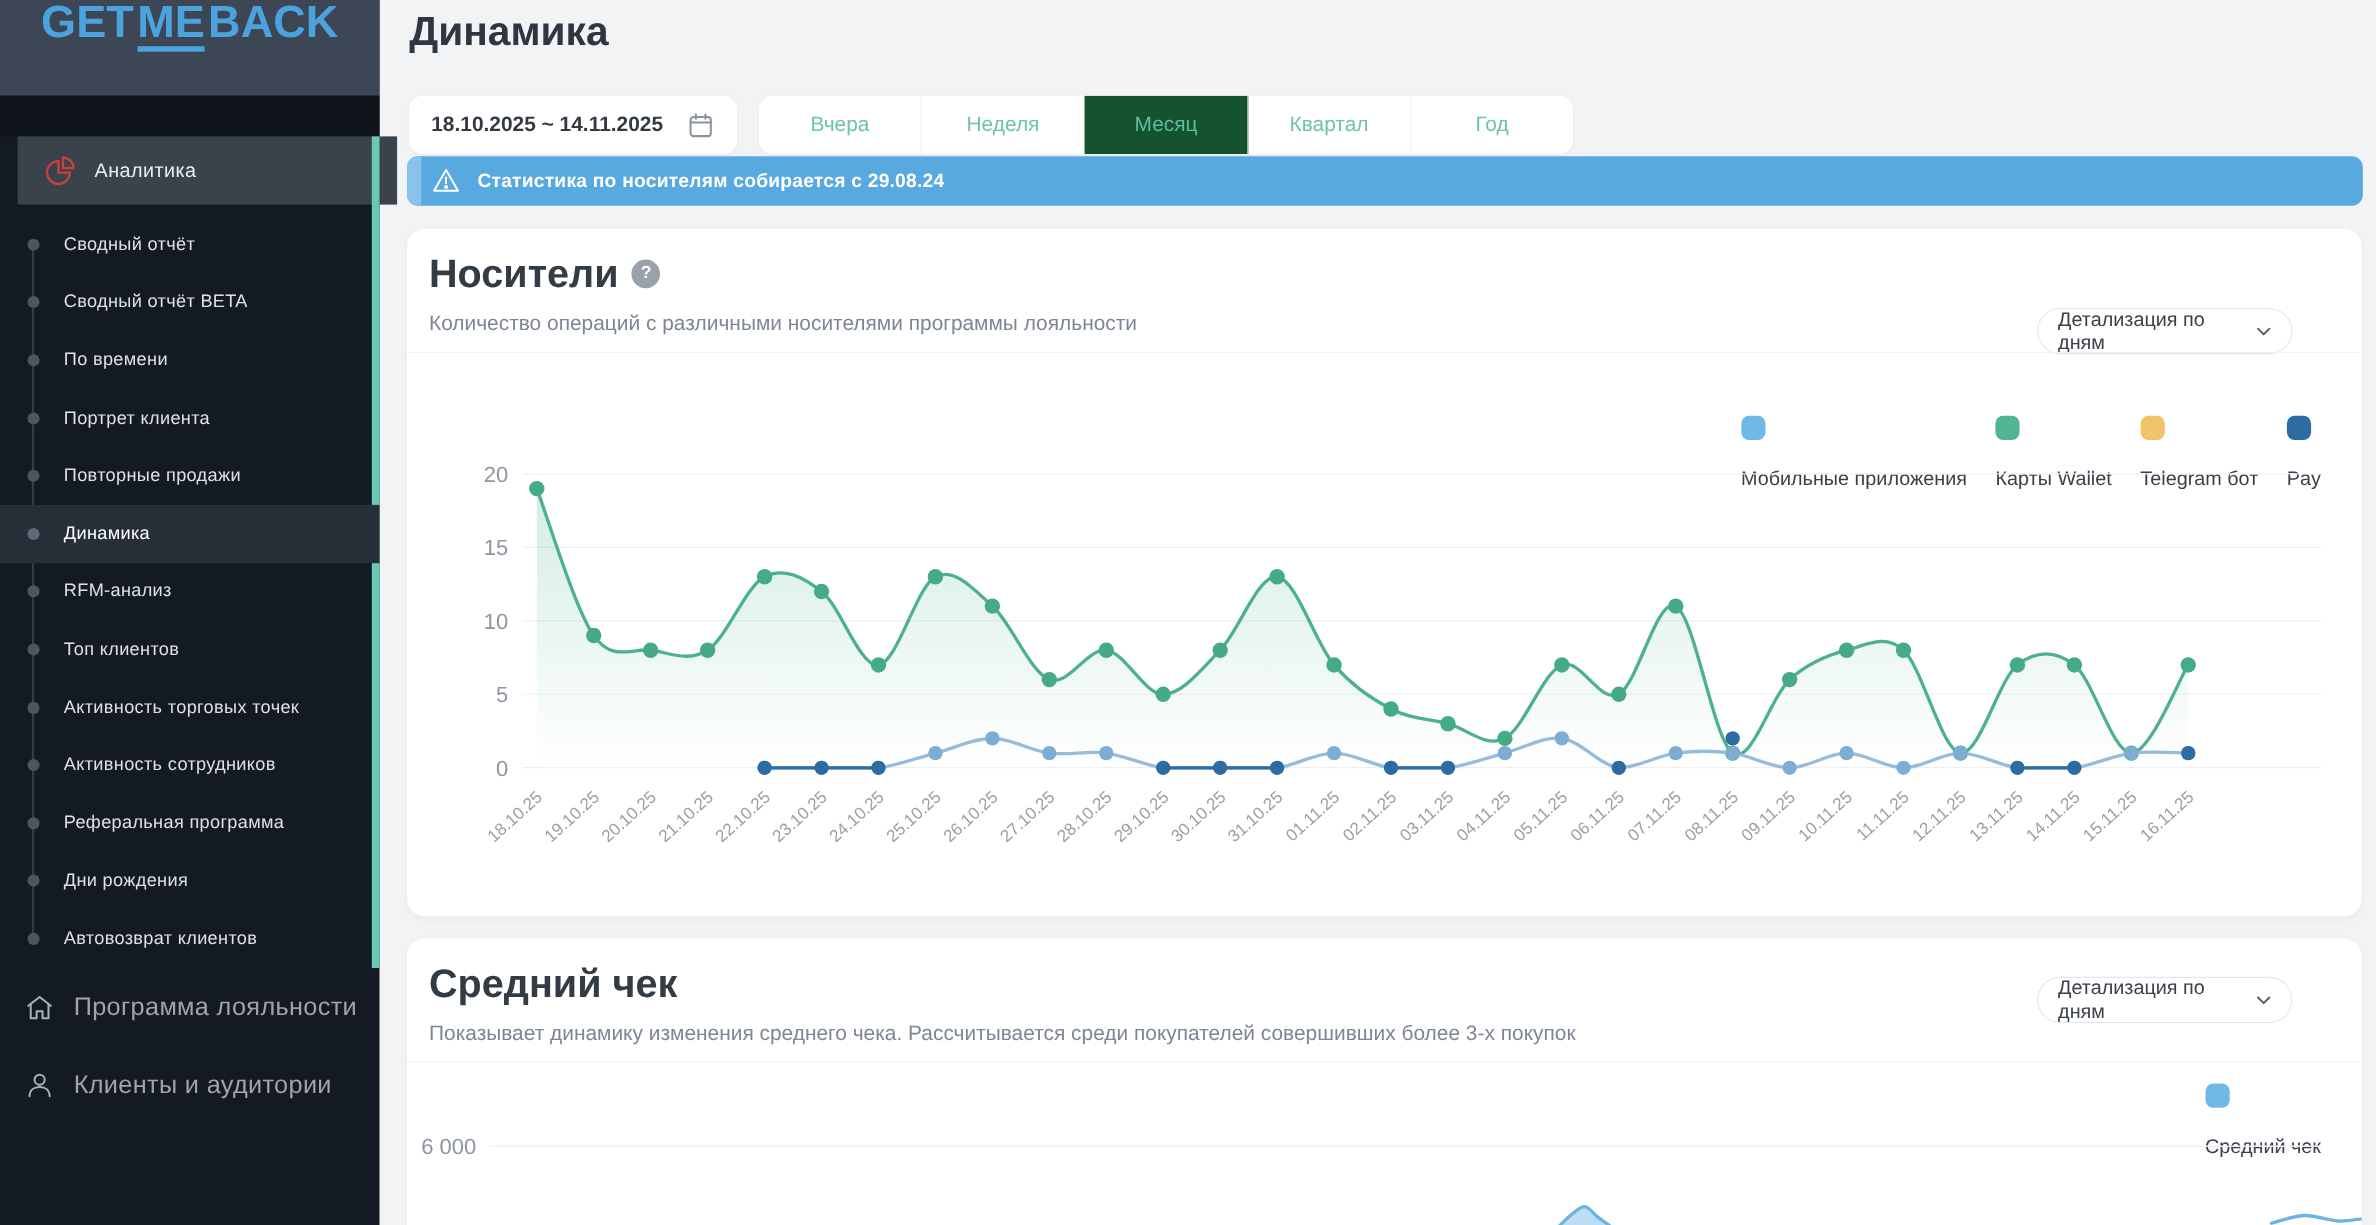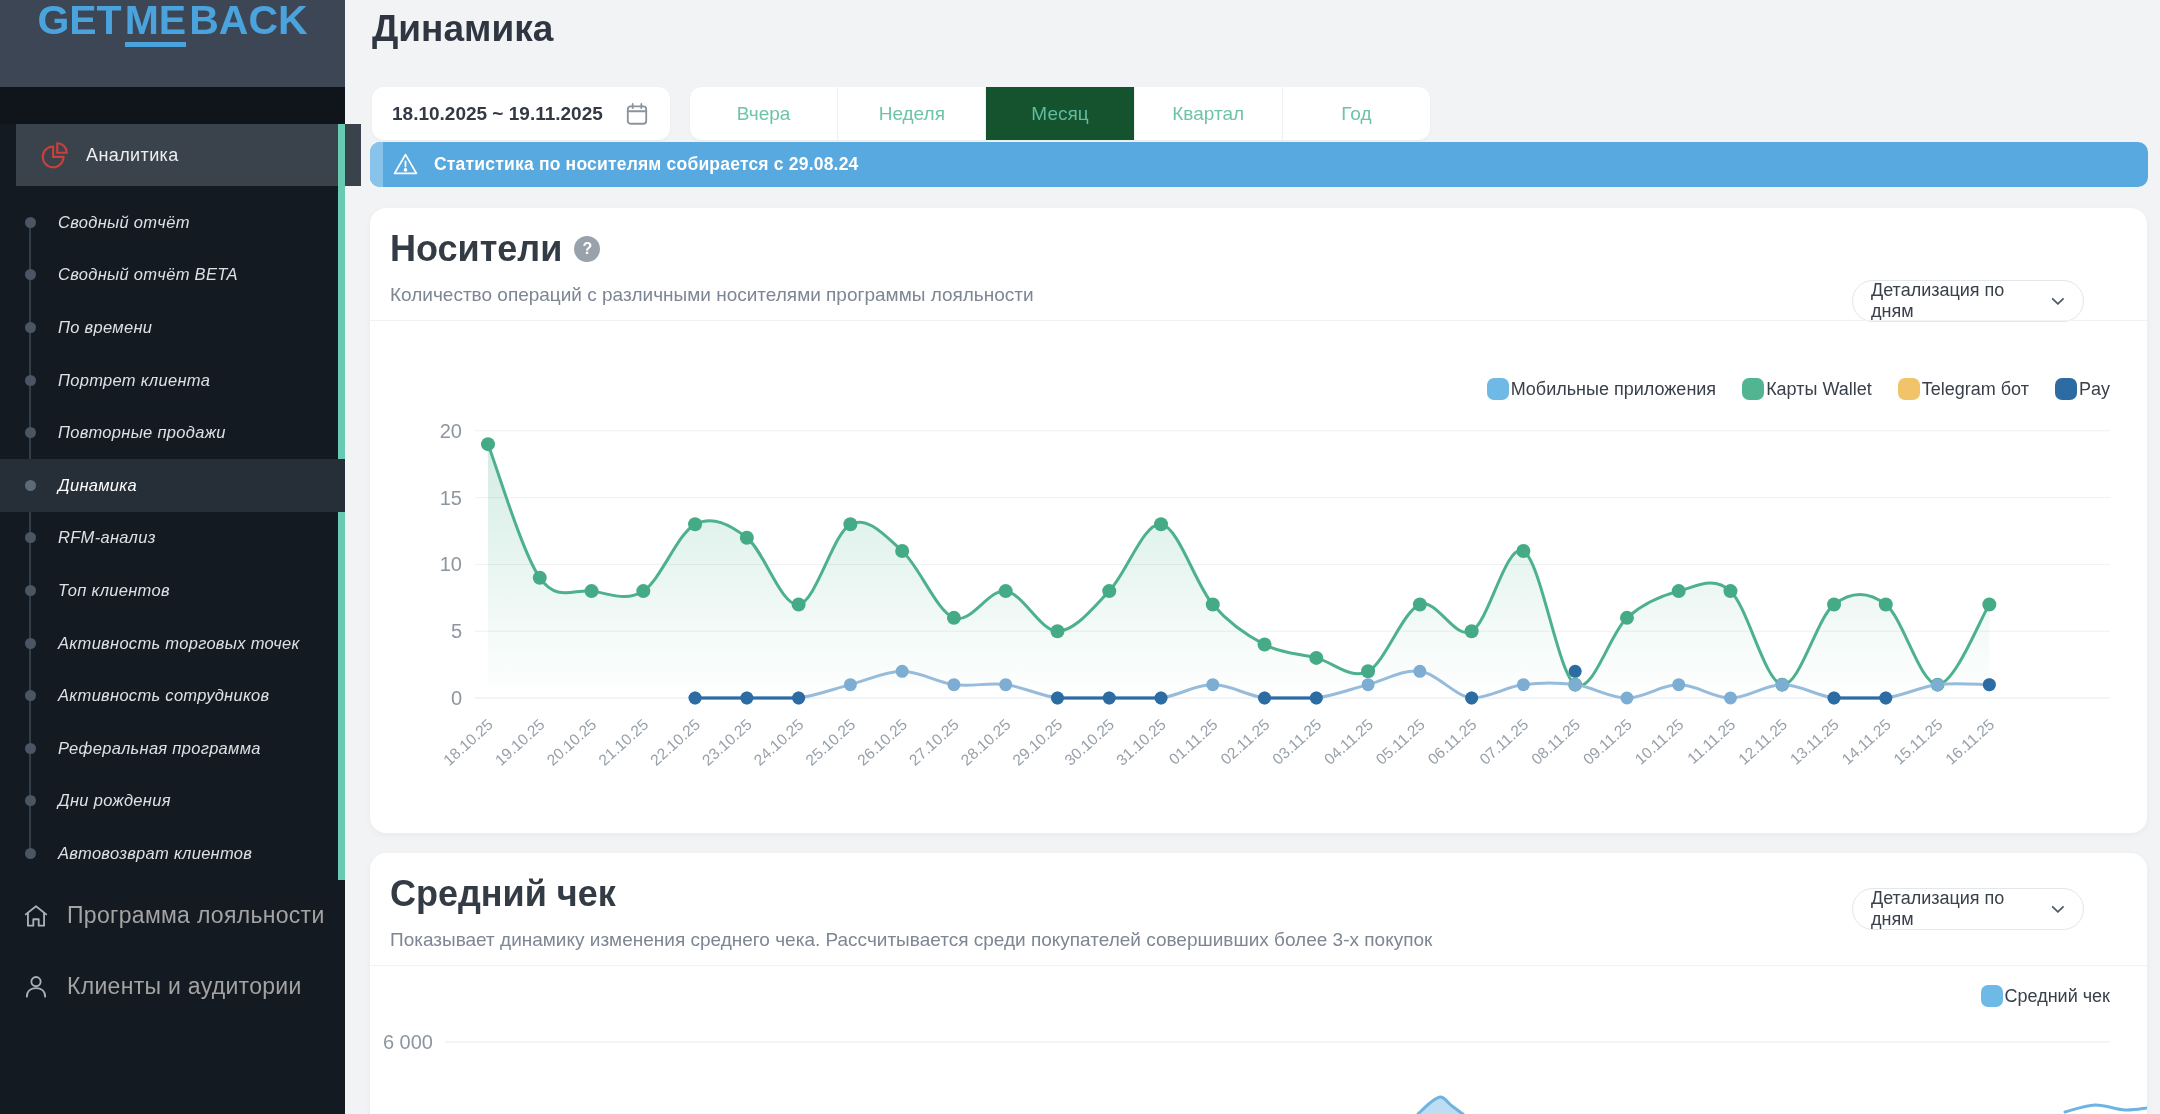--- a/index.html
+++ b/index.html
@@ -11,21 +11,21 @@
   .sidebar{position:absolute;left:0;top:0;width:345px;height:1114px;background:#141a21;}
   .logo-area{position:absolute;left:0;top:0;width:345px;height:87px;background:#3d4654;
              display:flex;align-items:flex-start;justify-content:center;cursor:pointer;}
   .logo-area span{font-size:41px;font-weight:800;color:#4ba3de;letter-spacing:0px;line-height:1;}
   .logo-me{border-bottom:5px solid #4ba3de;padding-bottom:1px;margin:0 3px;}
   .logo-gap{position:absolute;left:0;top:87px;width:345px;height:37px;background:#10151b;}
   .analytics-row{position:absolute;left:16px;top:124px;width:345px;height:62px;background:#3a424c;
                  display:flex;align-items:center;padding-left:24px;cursor:pointer;}
   .analytics-row .lbl{color:#eceef0;font-size:18px;margin-left:16px;letter-spacing:.4px;}
   .teal-bar{position:absolute;right:0;top:124px;width:7px;height:756px;background:#68cab2;}
-  .submenu{position:absolute;left:0;top:196px;width:345px;margin:0;padding:0;list-style:none;font-style:italic;}
+  .submenu{position:absolute;left:0;top:196px;width:345px;margin:0;padding:0;list-style:none;}
   .submenu li{position:relative;height:52.6px;display:flex;align-items:center;
               padding-left:58px;color:#dde1e5;font-size:16.5px;letter-spacing:.3px;cursor:pointer;}
   .submenu li.active{background:#262e37;color:#ffffff;}
   .submenu li .dot{position:absolute;left:25px;width:11px;height:11px;border-radius:50%;
                    background:#4a5663;}
   .submenu li.active .dot{background:#5d6b79;}
   .submenu-line{position:absolute;left:29px;top:222px;width:2px;height:633px;background:#343e49;}
   .main-items{position:absolute;left:0;top:880px;width:345px;}
   .main-item{height:71px;display:flex;align-items:center;padding-left:22px;cursor:pointer;}
   .main-item .mi-icon{width:28px;height:28px;flex:0 0 28px;}
@@ -64,21 +64,21 @@
   .card .divider{position:absolute;left:0;right:0;top:112px;border-top:1px solid #f0f2f4;}
   .detail-select{position:absolute;left:1482px;width:232px;height:42px;border:1px solid #e3e6ea;
                  border-radius:21px;background:#fff;display:flex;align-items:center;
                  justify-content:space-between;padding:0 16px 0 18px;cursor:pointer;}
   .card1 .detail-select{top:72px;}
   .card2 .detail-select{top:35px;}
   .detail-select span{font-size:18px;color:#3a414b;}
   .legend{position:absolute;display:flex;align-items:center;gap:26px;}
   .card1 .legend{top:170px;right:37px;}
   .card2 .legend{top:132px;right:37px;}
-  .legend .litem{display:flex;align-items:flex-end;gap:2px;}
+  .legend .litem{display:flex;align-items:flex-start;gap:25px;flex-direction:column;}
   .legend .swatch{width:22px;height:22px;border-radius:7px;}
   .legend .ltxt{font-size:18px;color:#39404a;}
   .chart-svg{position:absolute;left:0;display:block;}
   #chart1{top:198px;}
   #chart2{top:160px;}
 </style>
 </head>
 <body>
 
 <div id="app">
@@ -169,21 +169,21 @@
             <path d="M4.5 22 c0 -5.5 4 -8 8.5 -8 s8.5 2.5 8.5 8"></path>
           </svg>
           <span class="lbl">Клиенты и аудитории</span>
         </div>
       </div>
   </aside>
 
   <h1 class="page-title">Динамика</h1>
 
   <div class="datepicker">
-    <span class="dtxt">18.10.2025 ~ 19.11.2025</span>
+    <span class="dtxt">18.10.2025 ~ 14.11.2025</span>
     <svg width="26" height="26" viewBox="0 0 24 24" fill="none" stroke="#8b949e" stroke-width="1.7" stroke-linecap="round">
       <rect x="3.5" y="5" width="17" height="16" rx="2.5"></rect>
       <line x1="8" y1="2.8" x2="8" y2="6.5"></line>
       <line x1="16" y1="2.8" x2="16" y2="6.5"></line>
       <line x1="3.5" y1="9.5" x2="20.5" y2="9.5"></line>
     </svg>
   </div>
 
   <div class="tabs" id="period-tabs">
       <div class="tab">Вчера</div>

